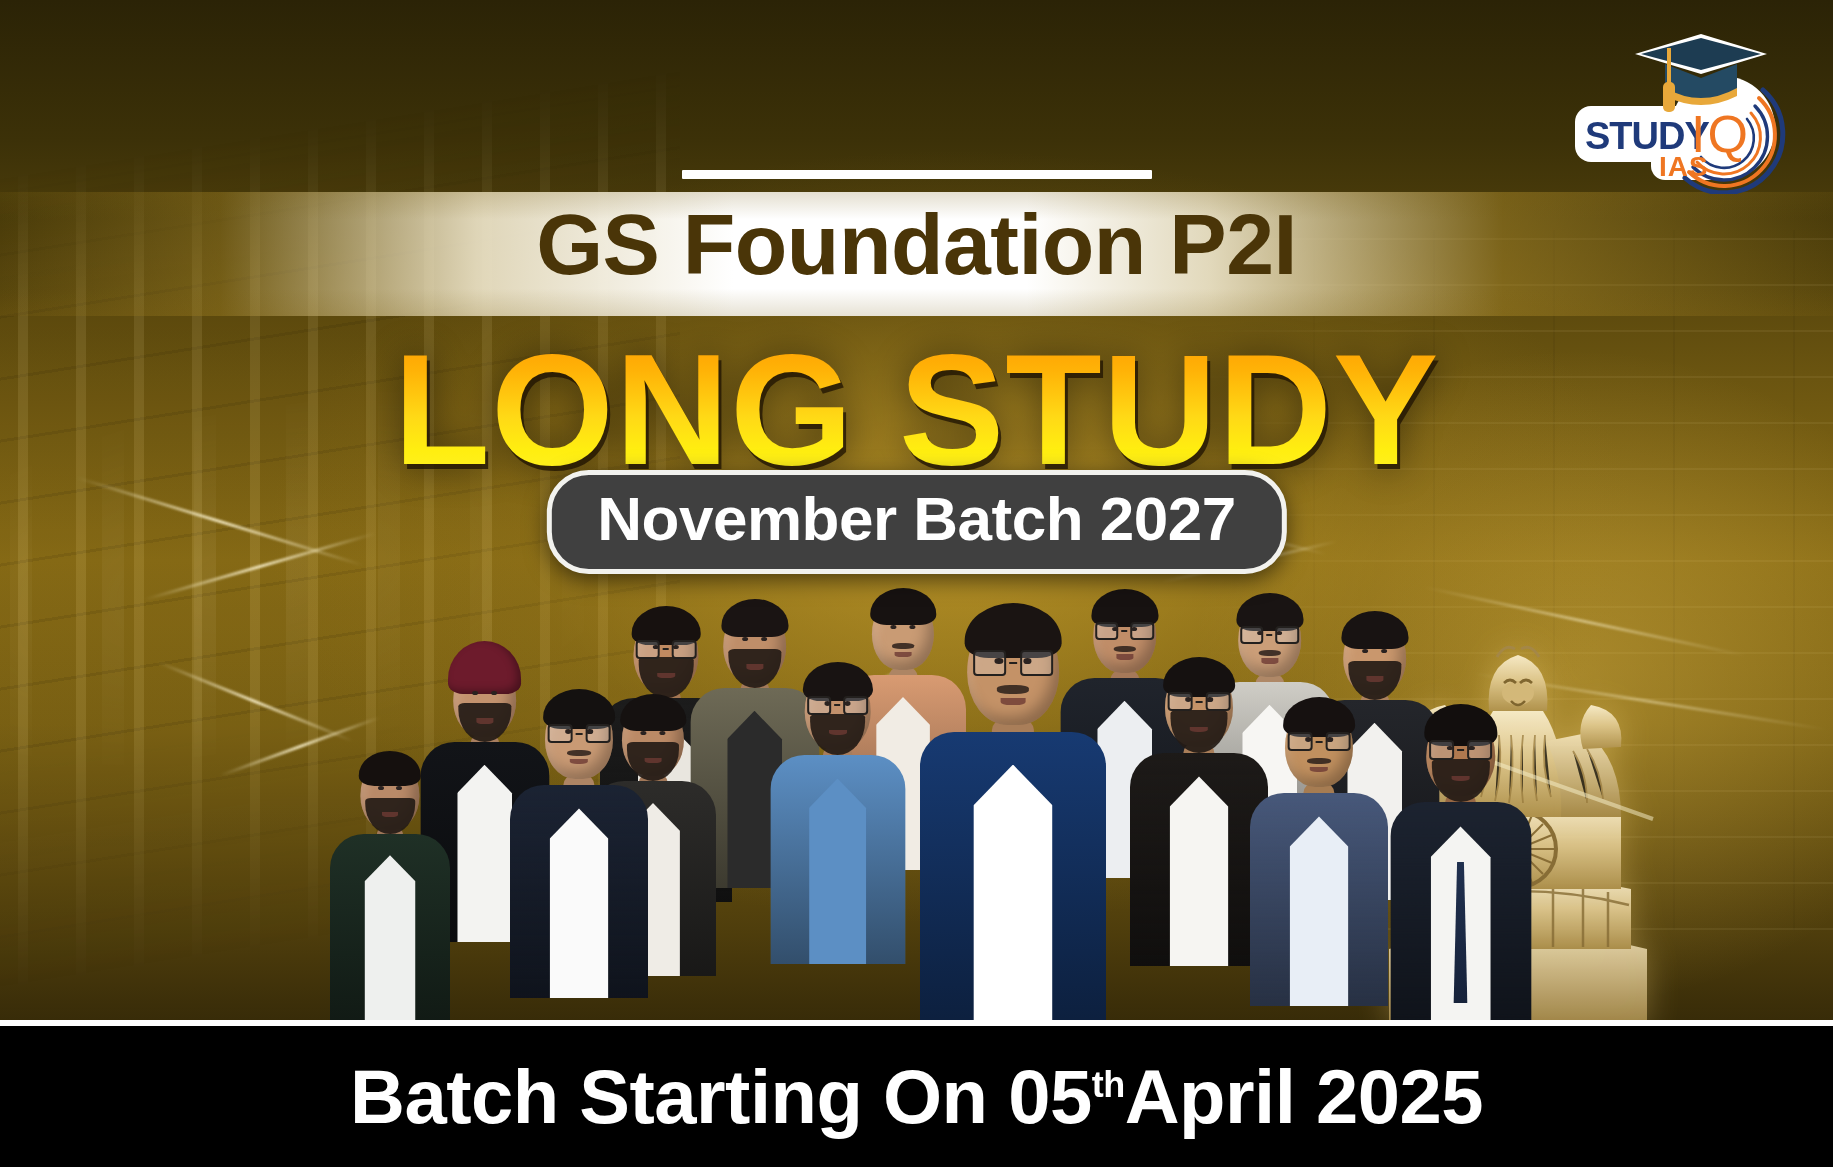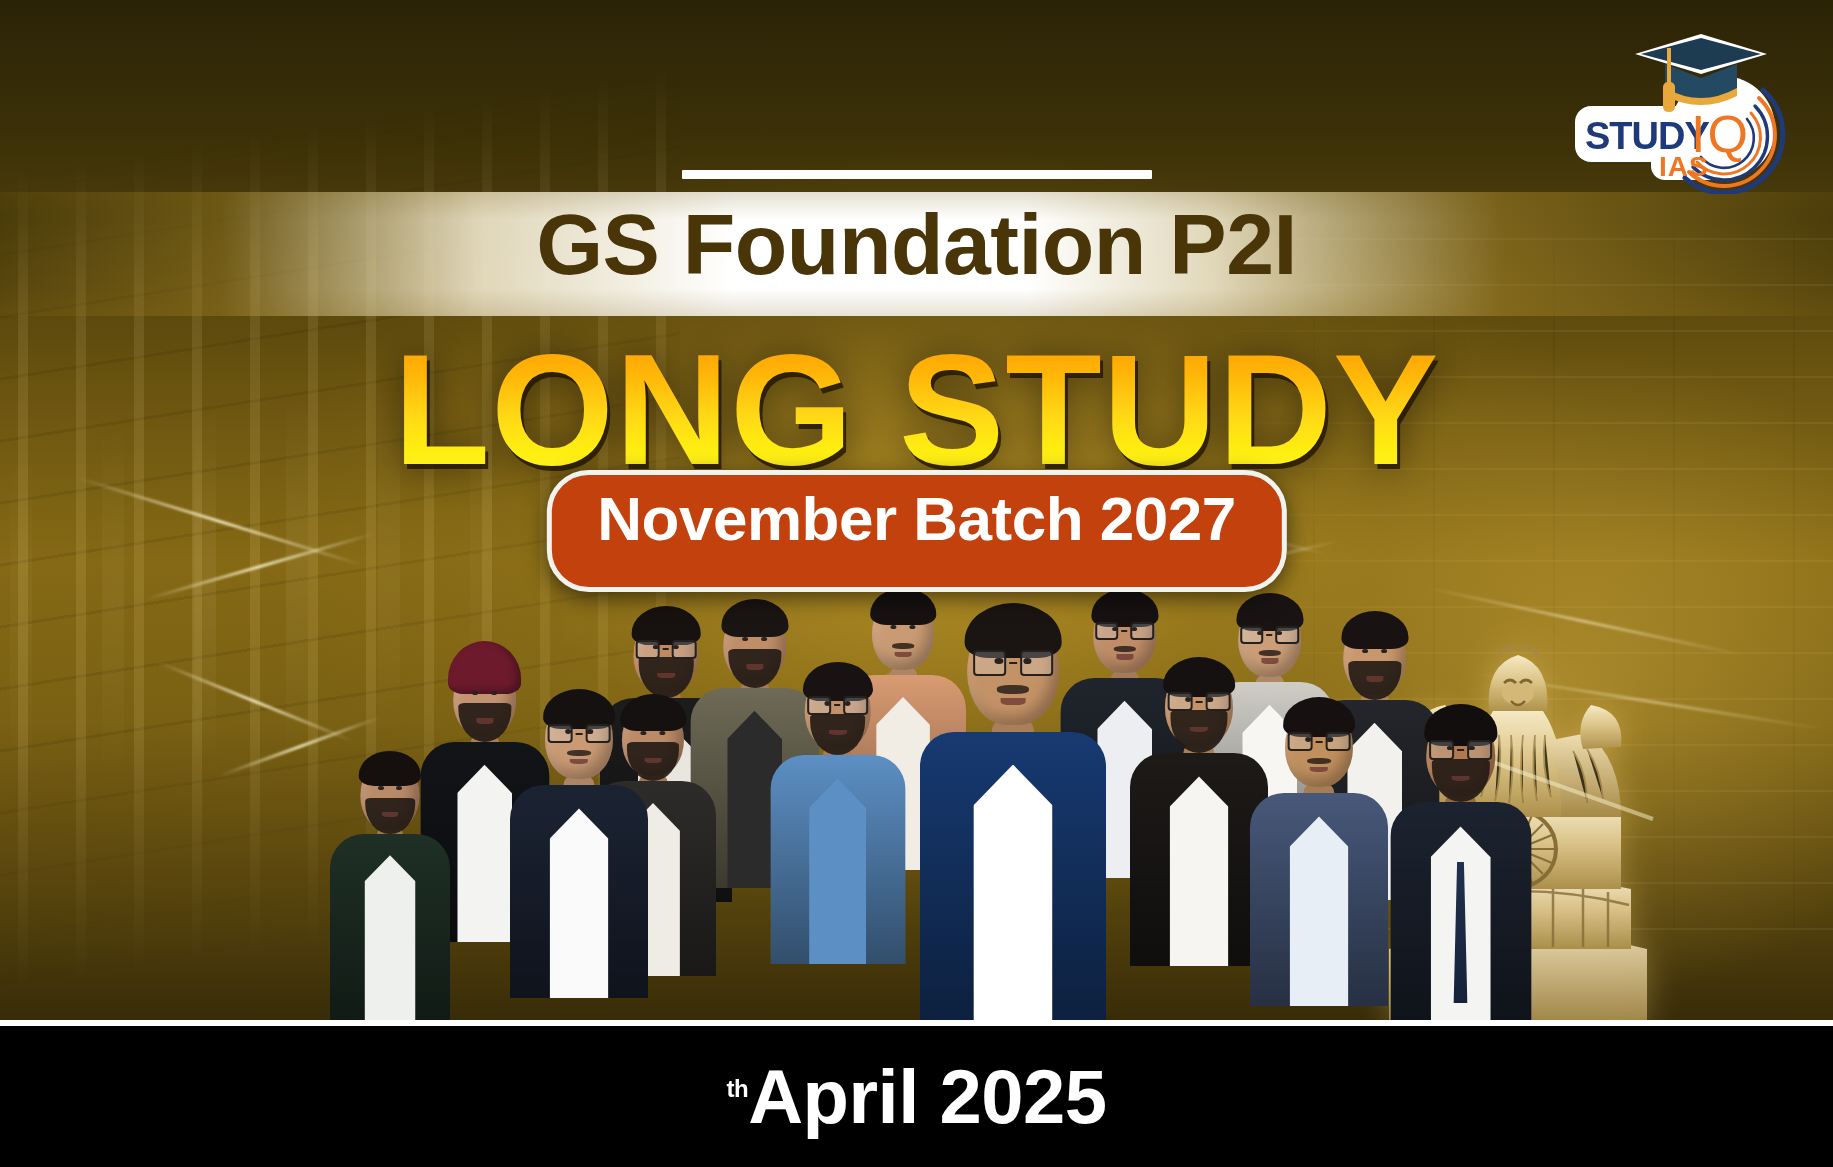--- a/index.html
+++ b/index.html
@@ -210,24 +210,24 @@
     -webkit-text-fill-color: transparent;
     filter: drop-shadow(3px 5px 0px rgba(30,18,2,.75)) drop-shadow(0 0 18px rgba(0,0,0,.45));
   }
 
   
   .pill {
     position: absolute;
     left: 50%;
     transform: translateX(-50%);
     top: 470px;
-    background: #c2410c;
+    background: #404040;
     border: 5px solid #f2f2ee;
     border-radius: 42px;
-    padding: 8px 46px 32px 46px;
+    padding: 8px 46px 14px 46px;
     z-index: 7;
     box-shadow: 0 6px 22px rgba(0,0,0,.55);
   }
   .pill-text {
     color: #ffffff;
     font-size: 62px;
     font-weight: 700;
     line-height: 1.16;
     white-space: nowrap;
     letter-spacing: -0.5px;
@@ -349,21 +349,21 @@
     color: #ffffff;
     font-size: 76px;
     font-weight: 700;
     letter-spacing: -0.5px;
     white-space: nowrap;
     font-family: "Liberation Sans", sans-serif;
     display: flex;
     align-items: baseline;
   }
   .bottom-text .sup {
-    font-size: 24px;
+    font-size: 36px;
     vertical-align: super;
     position: relative;
     top: -26px;
     margin-right: 0;
   }
   .bottom-text .seg { white-space: pre; }
 
   
   .logo {
     position: absolute;
@@ -723,20 +723,21 @@
           <span class="lens" style="width: 21.62px; height: 15.98px;"></span>
         </div>
         <div class="beard" style="width: 58.28px; height: 43.24px; top: 48.88px;"></div>
         <div style="position: absolute; left: 50%; transform: translateX(-50%); z-index: 7; border-radius: 0px 0px 40% 40%; width: 18.8px; height: 5.64px; top: 65.8px; background: rgb(109, 58, 51); opacity: 0.8;"></div>
       </div>
     </div>
 
   <div class="white-rule"></div>
   <div class="bottom-bar">
     <div class="bottom-text">
+      <span class="seg">Batch Starting On 05</span>
         <span class="sup">th</span>
         <span class="seg">April 2025</span>
     </div>
   </div>
 
   <div class="logo">
     <svg viewBox="0 0 232 176" xmlns="http://www.w3.org/2000/svg">
 
       <rect x="2" y="88" width="126" height="56" rx="16" fill="#ffffff"></rect>
       <rect x="78" y="116" width="72" height="46" rx="14" fill="#ffffff"></rect>

